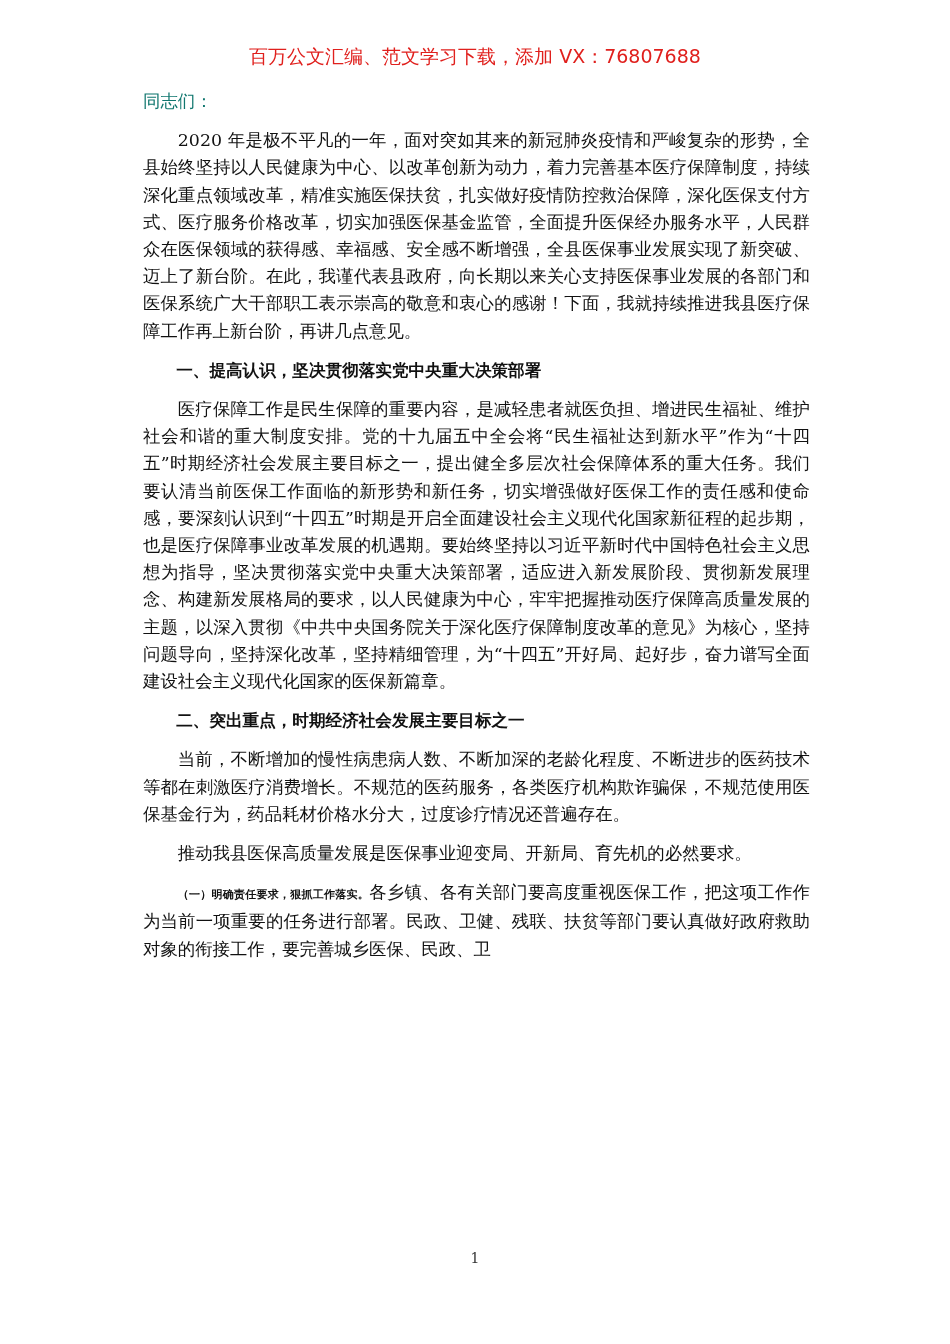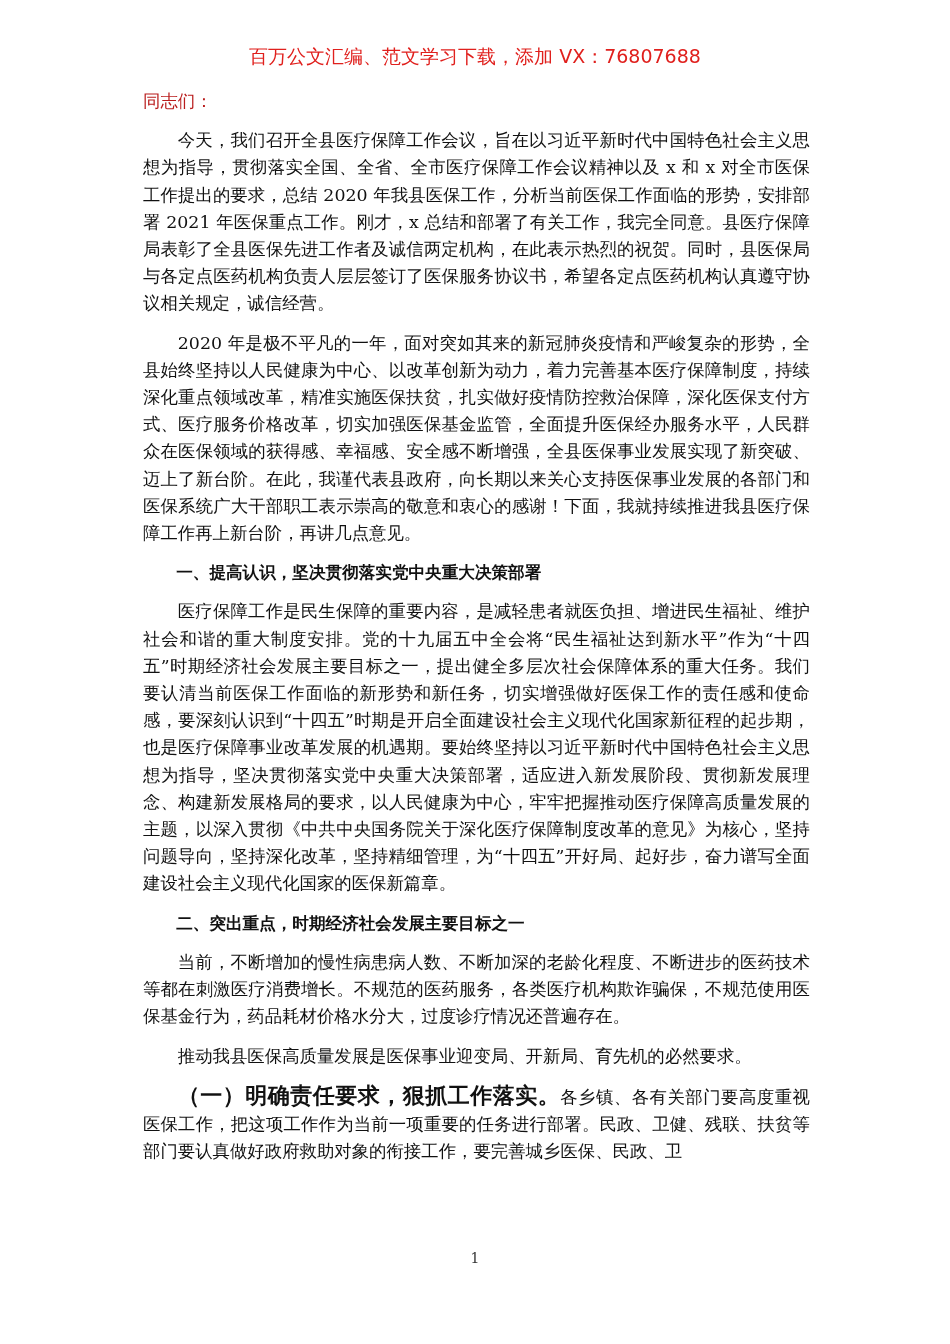--- a/index.html
+++ b/index.html
@@ -7,38 +7,37 @@
   .page { position: absolute; left: 0; top: 0; width: 936px; height: 1344px; background: #fff; }
   .banner {
     position: absolute; left: 0; top: 44px; width: 950px; text-align: center;
     color: #e0201d; font-family: "DejaVu Sans", sans-serif; font-size: 19px; letter-spacing: 0px;
   }
   .body-text {
     position: absolute; left: 143px; top: 88px; width: 667px;
     font-family: "DejaVu Serif", serif; font-size: 17.4px; color: #111;
     line-height: 27.2px;
   }
-  .salutation { margin: 0 0 12px 0; color: #b91c1c; }
+  .salutation { margin: 0 0 12px 0; color: #0f766e; }
   p.para { margin: 0 0 12px 0; text-indent: 2em; text-align: justify; }
   p.heading { margin: 0 0 12px 0; text-indent: 2em; font-weight: bold; font-family: "DejaVu Sans", sans-serif; font-size: 16.6px; }
-  .bold-lead { font-weight: bold; font-family: "DejaVu Sans", sans-serif; font-size: 22px; }
+  .bold-lead { font-weight: bold; font-family: "DejaVu Sans", sans-serif; font-size: 11px; }
   .page-number {
     position: absolute; left: 0; width: 950px; top: 1250px; text-align: center;
     font-family: "DejaVu Serif", serif; font-size: 14px; color: #333;
   }
 </style>
 </head>
 <body>
 
 <div class="page">
   <div class="banner">百万公文汇编、范文学习下载，添加 VX：76807688</div>
 
   <div class="body-text">
     <div class="salutation">同志们：</div>
-    <p class="para">今天，我们召开全县医疗保障工作会议，旨在以习近平新时代中国特色社会主义思想为指导，贯彻落实全国、全省、全市医疗保障工作会议精神以及 x 和 x 对全市医保工作提出的要求，总结 2020 年我县医保工作，分析当前医保工作面临的形势，安排部署 2021 年医保重点工作。刚才，x 总结和部署了有关工作，我完全同意。县医疗保障局表彰了全县医保先进工作者及诚信两定机构，在此表示热烈的祝贺。同时，县医保局与各定点医药机构负责人层层签订了医保服务协议书，希望各定点医药机构认真遵守协议相关规定，诚信经营。</p>
     <p class="para">2020 年是极不平凡的一年，面对突如其来的新冠肺炎疫情和严峻复杂的形势，全县始终坚持以人民健康为中心、以改革创新为动力，着力完善基本医疗保障制度，持续深化重点领域改革，精准实施医保扶贫，扎实做好疫情防控救治保障，深化医保支付方式、医疗服务价格改革，切实加强医保基金监管，全面提升医保经办服务水平，人民群众在医保领域的获得感、幸福感、安全感不断增强，全县医保事业发展实现了新突破、迈上了新台阶。在此，我谨代表县政府，向长期以来关心支持医保事业发展的各部门和医保系统广大干部职工表示崇高的敬意和衷心的感谢！下面，我就持续推进我县医疗保障工作再上新台阶，再讲几点意见。</p>
     <p class="heading">一、提高认识，坚决贯彻落实党中央重大决策部署</p>
     <p class="para">医疗保障工作是民生保障的重要内容，是减轻患者就医负担、增进民生福祉、维护社会和谐的重大制度安排。党的十九届五中全会将“民生福祉达到新水平”作为“十四五”时期经济社会发展主要目标之一，提出健全多层次社会保障体系的重大任务。我们要认清当前医保工作面临的新形势和新任务，切实增强做好医保工作的责任感和使命感，要深刻认识到“十四五”时期是开启全面建设社会主义现代化国家新征程的起步期，也是医疗保障事业改革发展的机遇期。要始终坚持以习近平新时代中国特色社会主义思想为指导，坚决贯彻落实党中央重大决策部署，适应进入新发展阶段、贯彻新发展理念、构建新发展格局的要求，以人民健康为中心，牢牢把握推动医疗保障高质量发展的主题，以深入贯彻《中共中央国务院关于深化医疗保障制度改革的意见》为核心，坚持问题导向，坚持深化改革，坚持精细管理，为“十四五”开好局、起好步，奋力谱写全面建设社会主义现代化国家的医保新篇章。</p>
     <p class="heading">二、突出重点，时期经济社会发展主要目标之一</p>
     <p class="para">当前，不断增加的慢性病患病人数、不断加深的老龄化程度、不断进步的医药技术等都在刺激医疗消费增长。不规范的医药服务，各类医疗机构欺诈骗保，不规范使用医保基金行为，药品耗材价格水分大，过度诊疗情况还普遍存在。</p>
     <p class="para">推动我县医保高质量发展是医保事业迎变局、开新局、育先机的必然要求。</p>
     <p class="para"><span class="bold-lead">（一）明确责任要求，狠抓工作落实。</span><span>各乡镇、各有关部门要高度重视医保工作，把这项工作作为当前一项重要的任务进行部署。民政、卫健、残联、扶贫等部门要认真做好政府救助对象的衔接工作，要完善城乡医保、民政、卫</span></p>
   </div>
 
   <div class="page-number">1</div>

